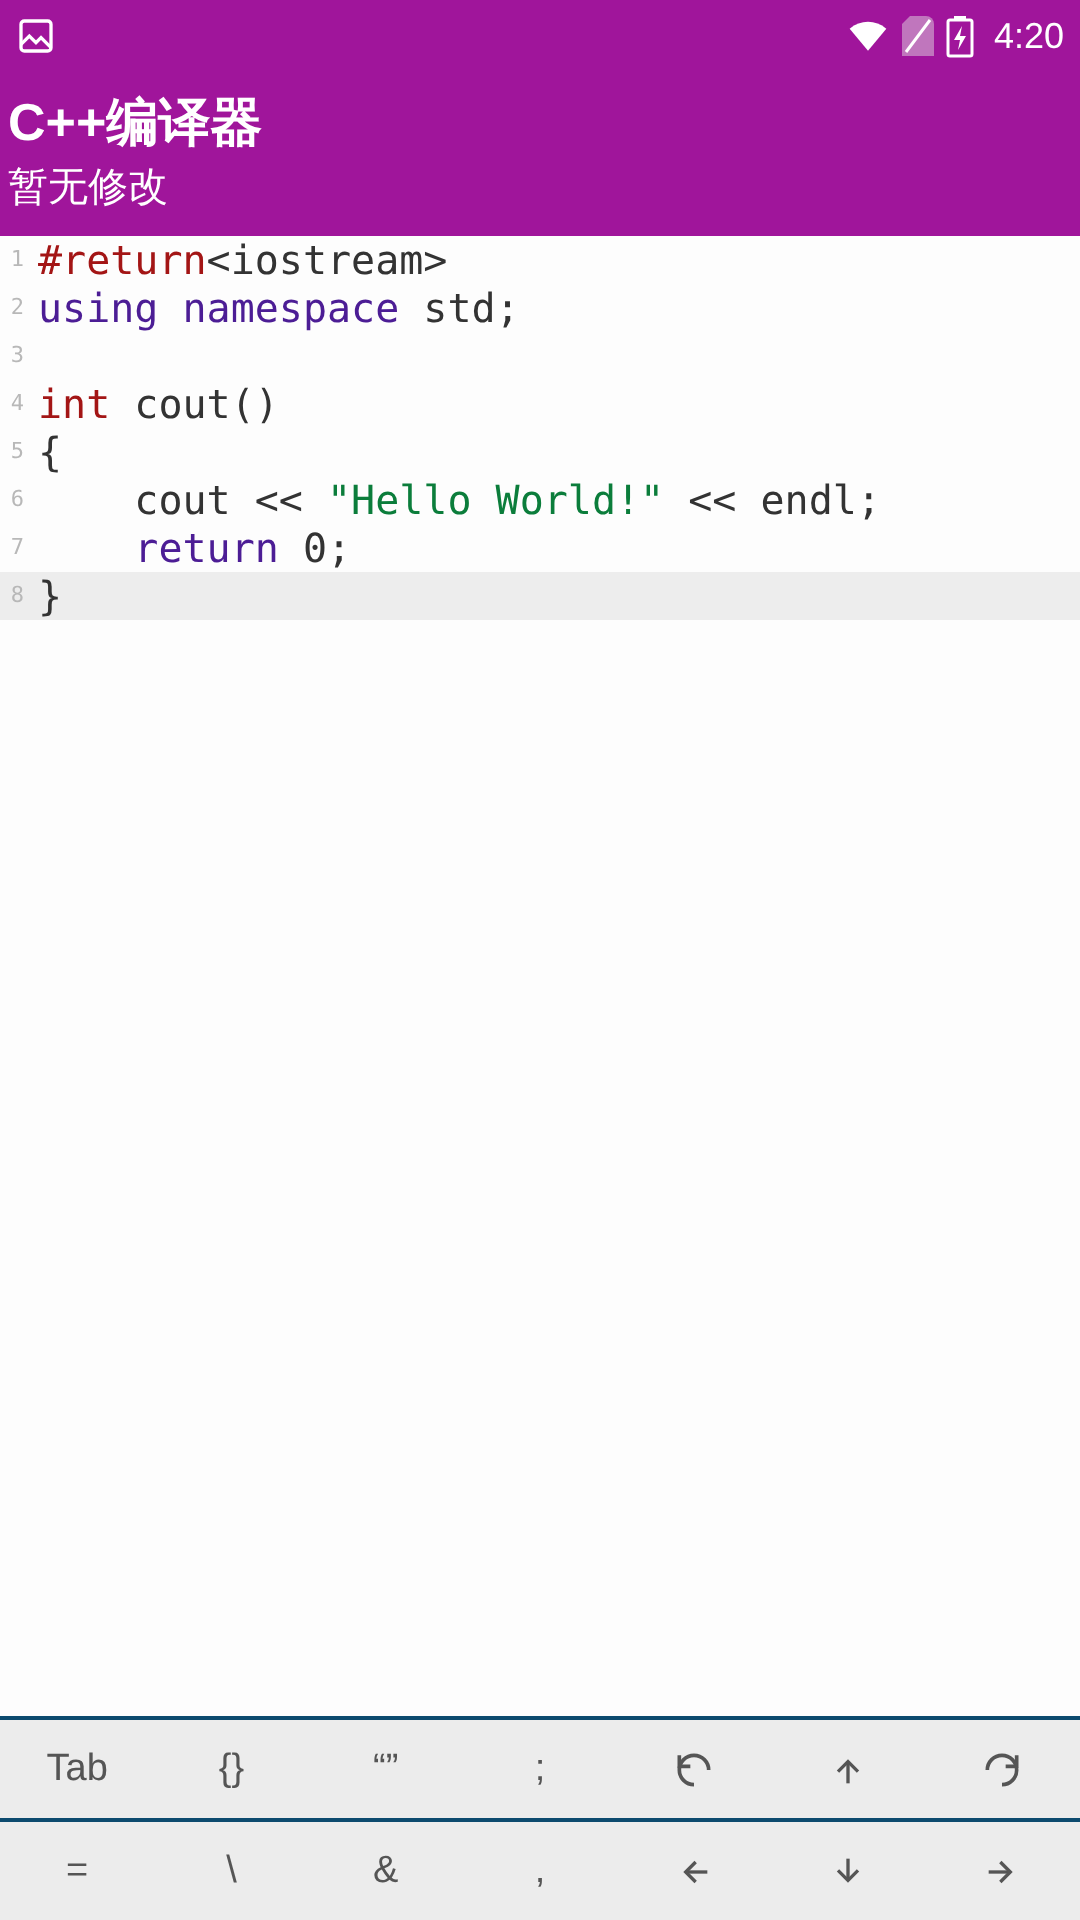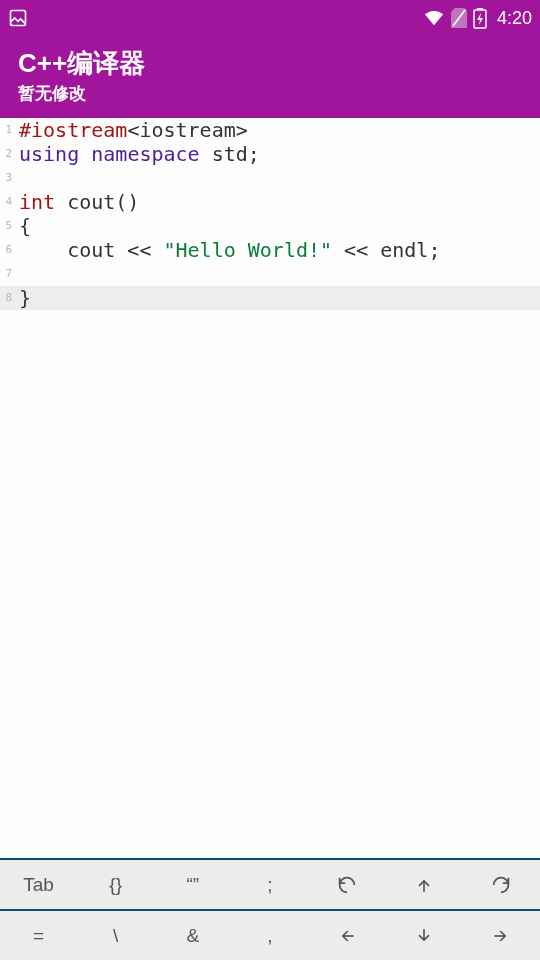--- a/index.html
+++ b/index.html
@@ -14,26 +14,26 @@
       color: #fff;
     }
     .statusbar .left, .statusbar .right { display: flex; align-items: center; gap: 6px; }
     .statusbar .icon { display: inline-flex; align-items: center; justify-content: center; }
     .statusbar .time { font-size: 18px; font-weight: 500; margin-left: 4px; }
     .appbar {
       height: 82px;
       background: #a0159b;
       display: flex;
       align-items: center;
-      padding: 0 18px;
+      padding: 0 4px;
       color: #fff;
     }
     .appbar .titles { flex: 1; display: flex; flex-direction: column; justify-content: center; }
     .appbar .title { font-size: 26px; font-weight: 700; line-height: 1.1; }
-    .appbar .subtitle { font-size: 17px; font-weight: 700; margin-top: 4px; }
+    .appbar .subtitle { font-size: 20px; font-weight: 400; margin-top: 4px; }
     .appbar .actions { display: flex; gap: 30px; font-size: 21px; }
     .appbar .action { cursor: pointer; }
     .editor {
       height: 740px;
       background: #fdfdfd;
       font-family: "Menlo", "Consolas", monospace;
       font-size: 20px;
       line-height: 24px;
       overflow: hidden;
       position: relative;
@@ -113,21 +113,21 @@
 <div class="appbar">
   <div class="titles">
     <div class="title">C++编译器</div>
     <div class="subtitle">暂无修改</div>
   </div>
 </div>
 
 <div class="editor" id="editor">
     <div class="code-line">
       <div class="gutter">1</div>
-      <div class="cc"><span class="tok-macro">#iostream</span><span class="tok-include-target">&lt;iostream&gt;</span></div>
+      <div class="cc"><span class="tok-macro">#return</span><span class="tok-include-target">&lt;iostream&gt;</span></div>
     </div>
     <div class="code-line">
       <div class="gutter">2</div>
       <div class="cc"><span class="tok-keyword">using</span><span class="tok-plain"> </span><span class="tok-keyword">namespace</span><span class="tok-plain"> std;</span></div>
     </div>
     <div class="code-line">
       <div class="gutter">3</div>
       <div class="cc"></div>
     </div>
     <div class="code-line">
@@ -137,20 +137,21 @@
     <div class="code-line">
       <div class="gutter">5</div>
       <div class="cc"><span class="tok-plain">{</span></div>
     </div>
     <div class="code-line">
       <div class="gutter">6</div>
       <div class="cc"><span class="tok-plain">    cout &lt;&lt; </span><span class="tok-string">"Hello World!"</span><span class="tok-plain"> &lt;&lt; endl;</span></div>
     </div>
     <div class="code-line">
       <div class="gutter">7</div>
+      <div class="cc"><span class="tok-plain">    </span><span class="tok-keyword">return</span><span class="tok-plain"> 0;</span></div>
     </div>
     <div class="code-line hl">
       <div class="gutter">8</div>
       <div class="cc"><span class="tok-plain">}</span></div>
     </div>
   </div>
 
 <div class="keyrow">
   <div class="key">Tab</div>
   <div class="key">{}</div>

